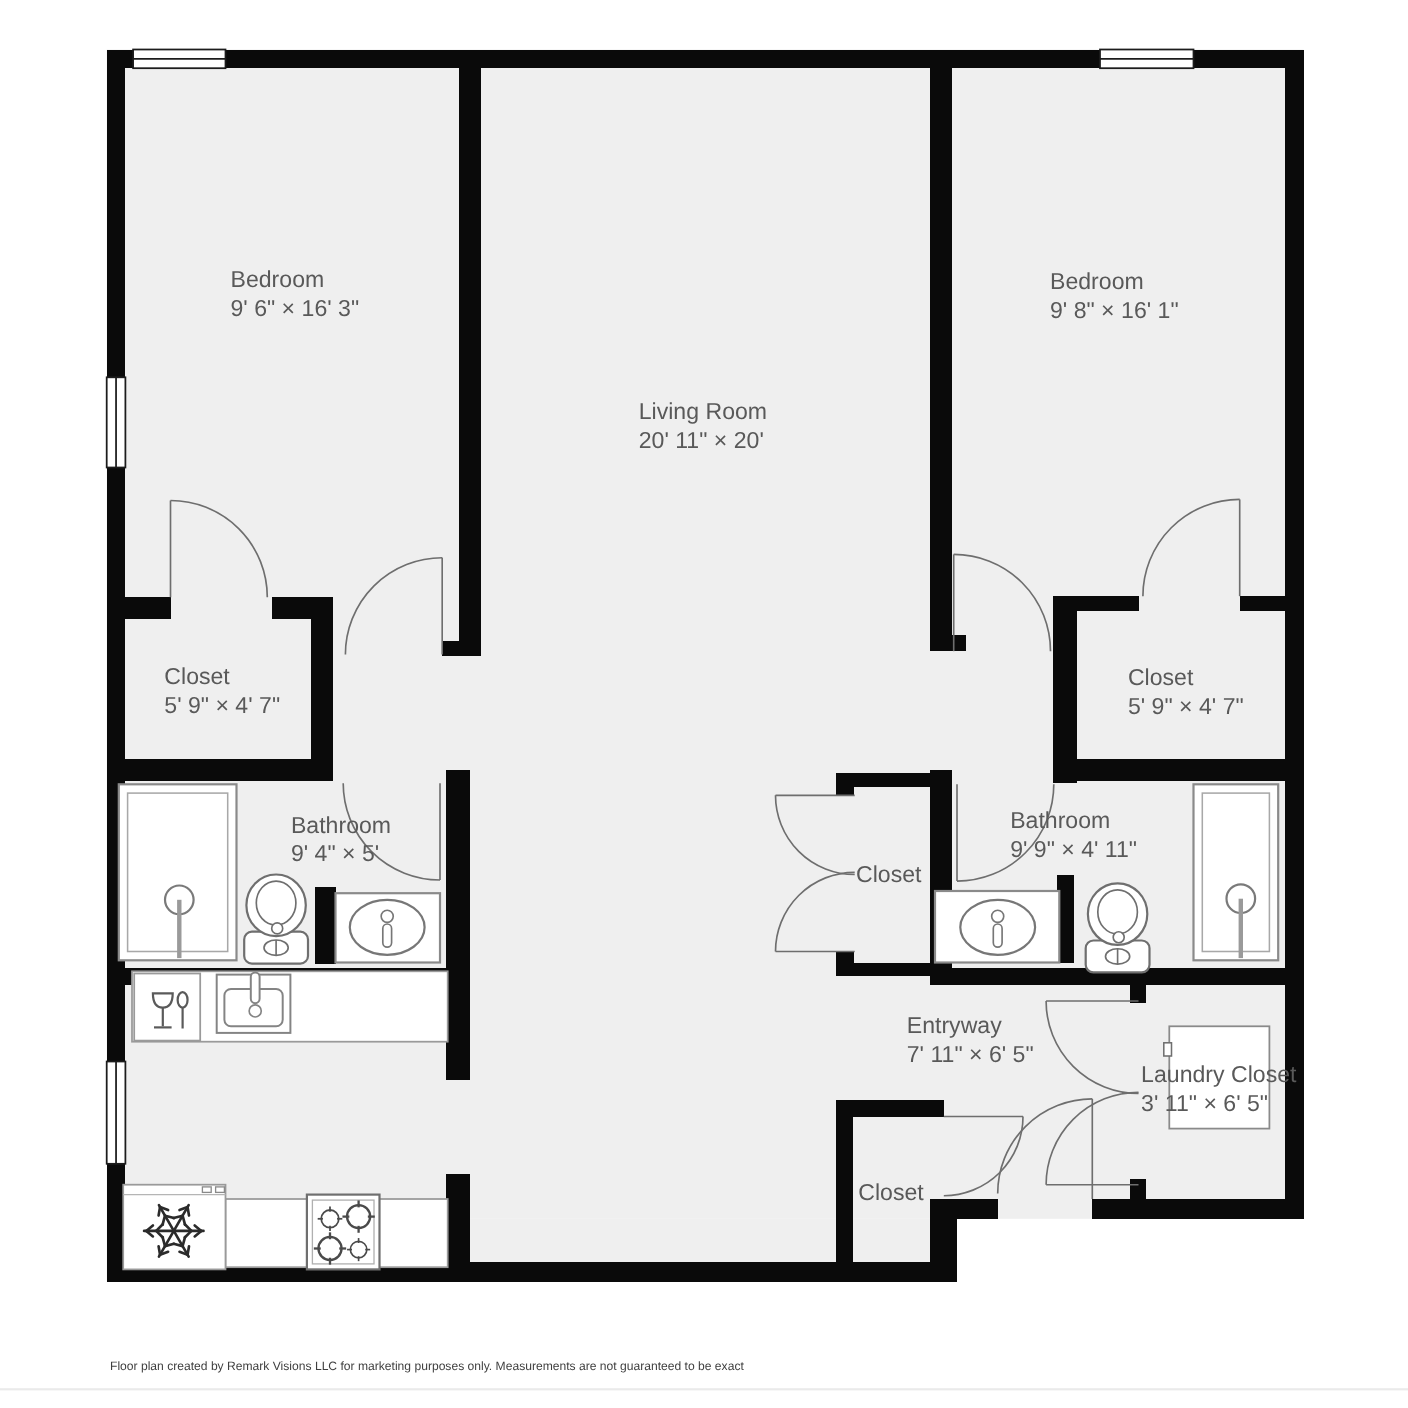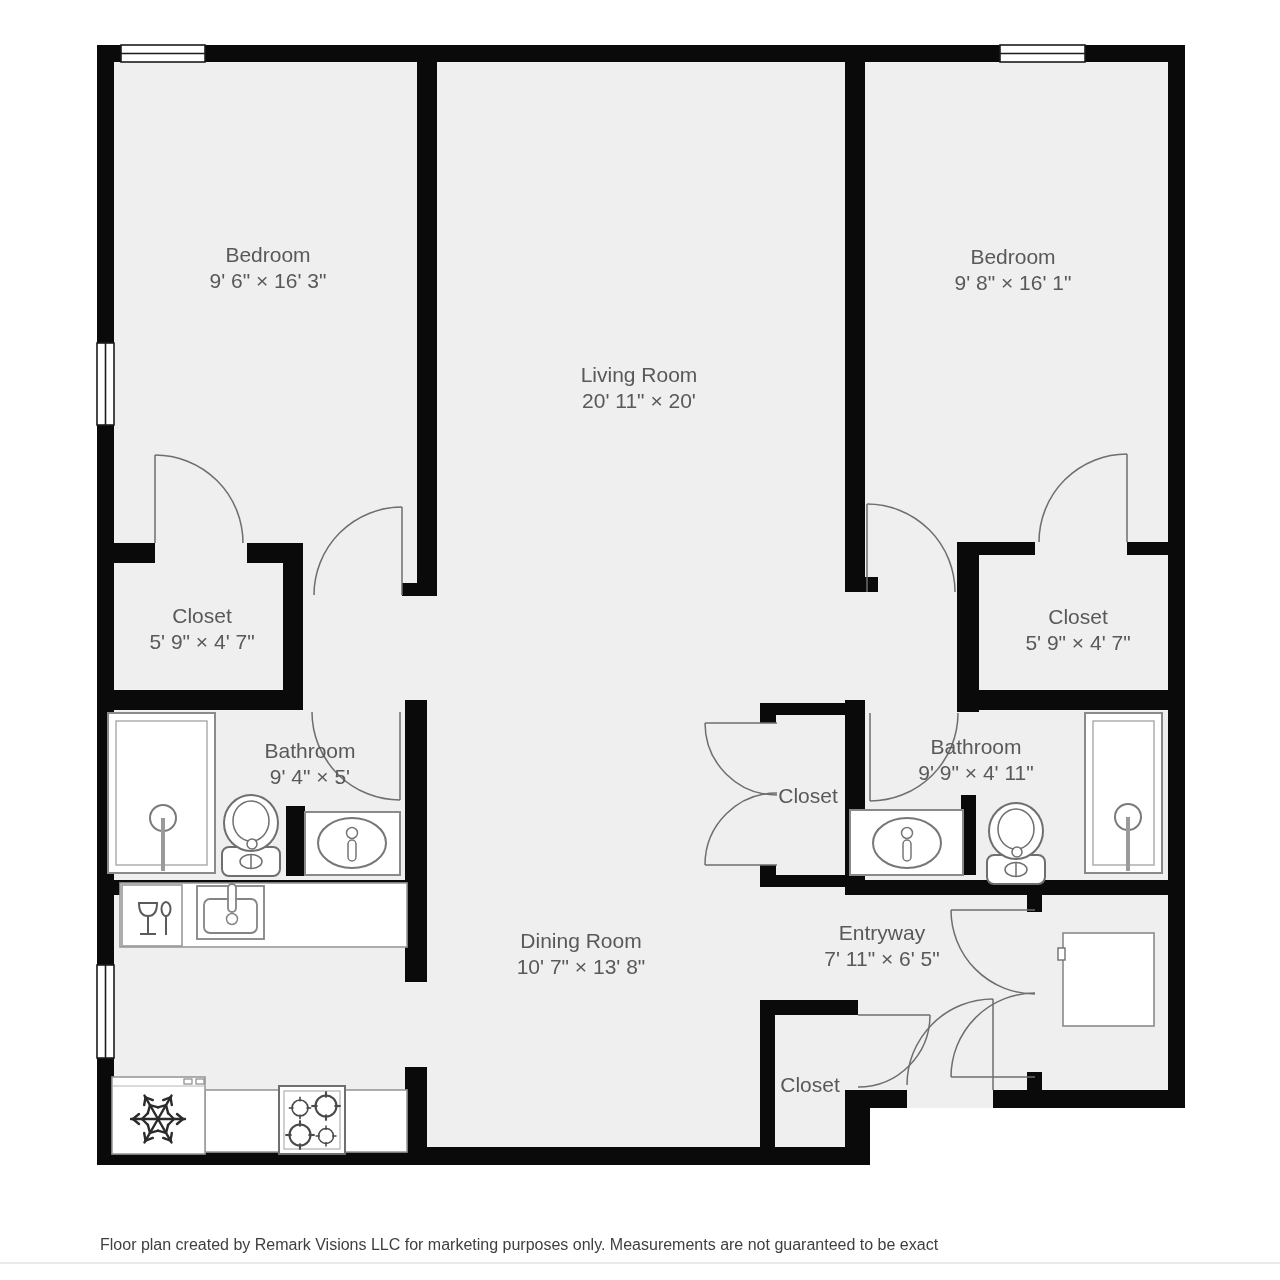--- a/index.html
+++ b/index.html
@@ -1,21 +1,21 @@
 <!DOCTYPE html>
 <html><head>
 <meta charset="utf-8">
 <style>
   html,body{margin:0;padding:0;background:#ffffff;}
   .canvas{position:relative;width:1280px;height:1280px;background:#ffffff;overflow:hidden;
           font-family:"Liberation Sans",sans-serif;}
   .plan-svg{position:absolute;left:0;top:0;}
-  .lbl{position:absolute;transform:translate(-50%,-50%);text-align:center;color:#595959;
+  .lbl{position:absolute;transform:translate(-50%,-50%);text-align:left;color:#595959;
        font-size:21px;line-height:26px;white-space:nowrap;z-index:3;}
-  .footer{position:absolute;left:100px;top:1236px;font-size:16px;color:#3f3f3f;z-index:3;}
+  .footer{position:absolute;left:100px;top:1236px;font-size:11px;color:#3f3f3f;z-index:3;}
   .bottom-divider{position:absolute;left:0;top:1262px;width:1280px;height:2px;background:#eaeaea;}
 </style>
 </head>
 <body>
 
 <div class="canvas">
 
   <svg class="plan-svg" width="1280" height="1280" viewBox="0 0 1280 1280">
 
     <g fill="#efefef">
@@ -260,28 +260,28 @@
     <div>Bathroom</div>
     <div>9' 4" × 5'</div>
   </div>
   <div class="lbl" style="left:976px;top:760px;">
     <div>Bathroom</div>
     <div>9' 9" × 4' 11"</div>
   </div>
   <div class="lbl" style="left:808px;top:796px;">
     <div>Closet</div>
   </div>
-  <div class="lbl" style="left:581px;top:954px;">
-    <div>Dining Room</div>
-    <div>10' 7" × 13' 8"</div>
-  </div>
   <div class="lbl" style="left:866px;top:946px;margin-left:16px;">
     <div>Entryway</div>
     <div>7' 11" × 6' 5"</div>
   </div>
+  <div class="lbl" style="left:1108px;top:991px;">
+    <div>Laundry Closet</div>
+    <div>3' 11" × 6' 5"</div>
+  </div>
   <div class="lbl" style="left:810px;top:1085px;">
     <div>Closet</div>
   </div>
 
   <div class="footer">Floor plan created by Remark Visions LLC for marketing purposes only. Measurements are not guaranteed to be exact</div>
   <div class="bottom-divider"></div>
 
 </div>
 
 </body></html>

